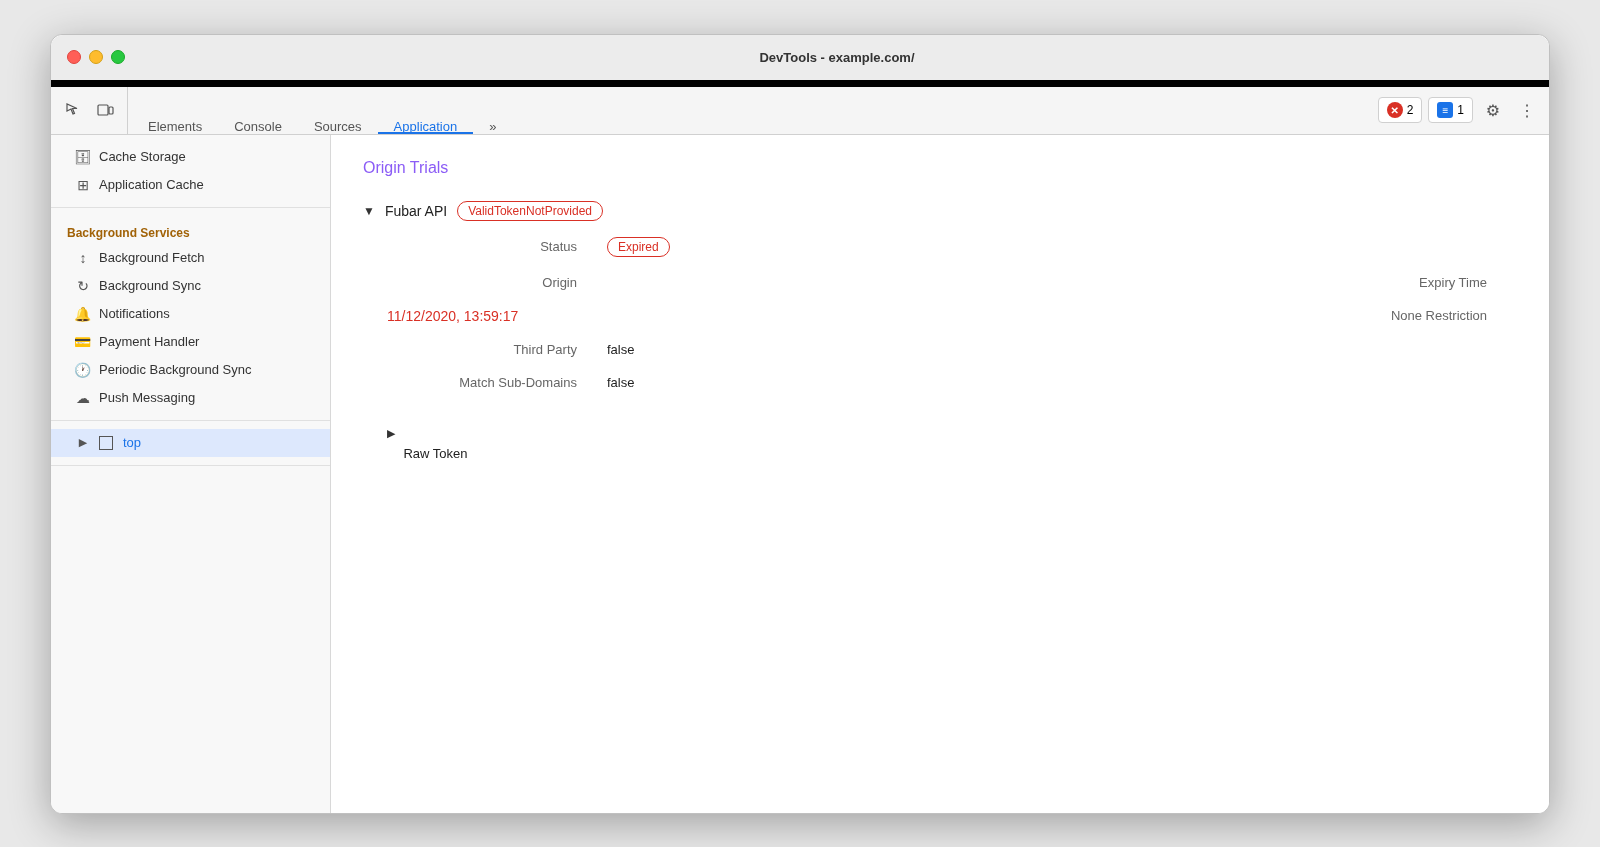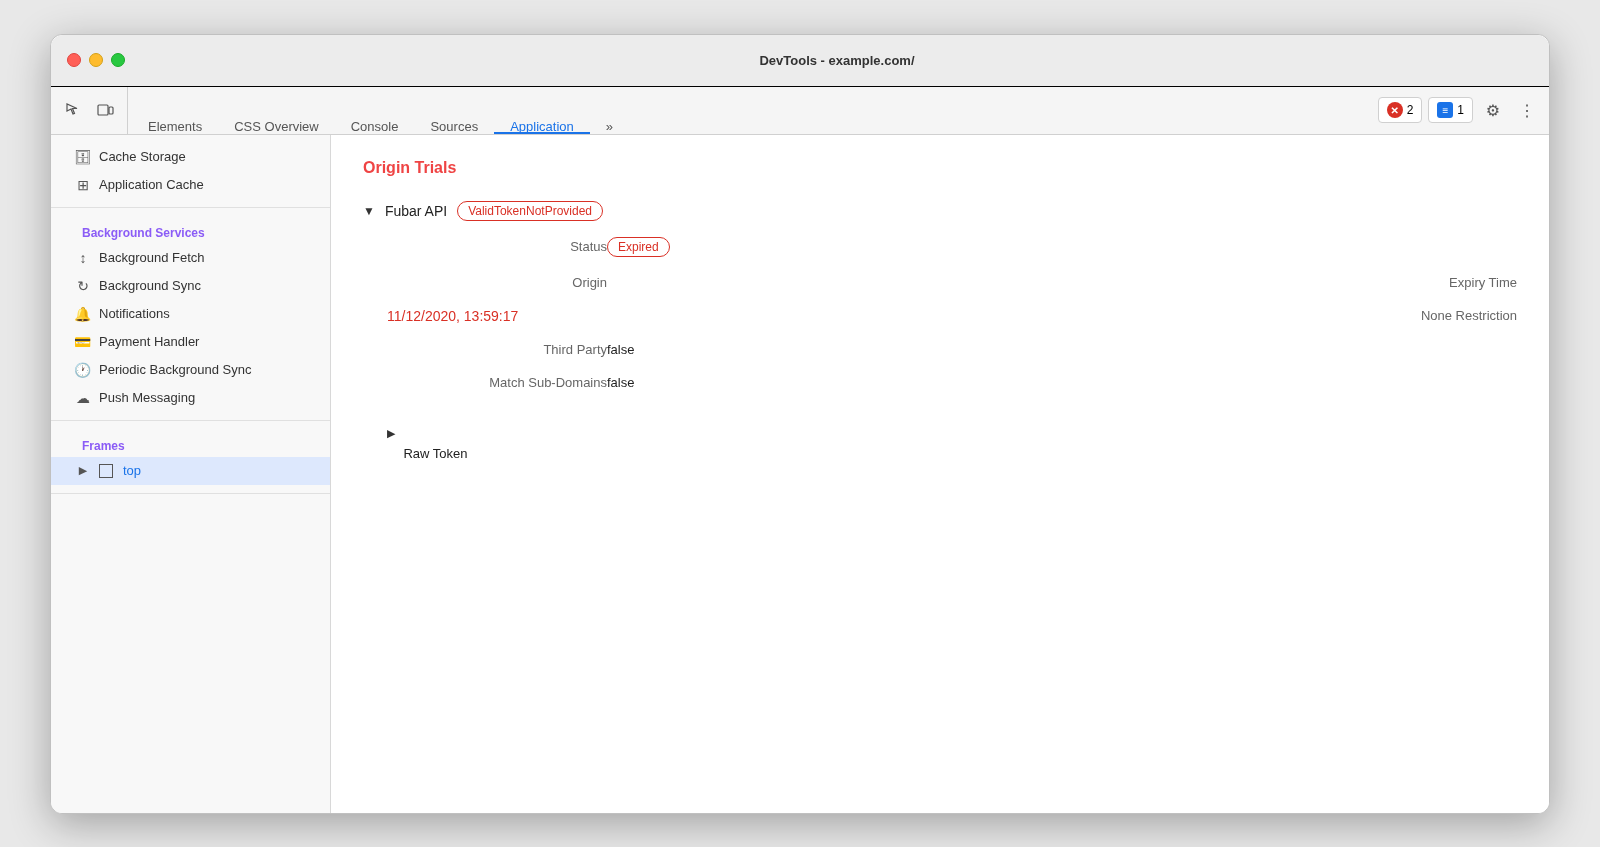--- a/index.html
+++ b/index.html
@@ -23,21 +23,21 @@
       overflow: hidden;
       border: 1px solid #c0c0c0;
     }
     
     .title-bar {
       height: 52px;
       background: #ececec;
       display: flex;
       align-items: center;
       padding: 0 16px;
-      border-bottom: 1px solid #000000;
+      border-bottom: 7px solid #000000;
       border-radius: 12px 12px 0 0;
       flex-shrink: 0;
     }
     .traffic-lights {
       display: flex;
       gap: 8px;
       margin-right: 16px;
     }
     .traffic-light {
       width: 14px;
@@ -190,44 +190,43 @@
       cursor: pointer;
       color: #333;
       font-size: 13px;
       gap: 8px;
     }
     .sidebar-item.active { background: #dde8fd; color: #1a73e8; }
     .sidebar-section-header {
       padding: 10px 16px 4px 16px;
       font-size: 12px;
       font-weight: 600;
-      color: #8b5cf6;
-      margin-left: 15px;
+      color: #a16207;
     }
     .sidebar-icon {
       width: 16px;
       height: 16px;
       flex-shrink: 0;
       display: flex;
       align-items: center;
       justify-content: center;
       color: #555;
       font-size: 14px;
     }
     
     .detail-panel {
       flex: 1;
       padding: 24px 32px;
       overflow-y: auto;
       background: #ffffff;
     }
     .detail-title {
       font-size: 16px;
-      font-weight: 700;
-      color: #ef4444;
+      font-weight: 400;
+      color: #8b5cf6;
       margin-bottom: 24px;
     }
     .api-section {
       margin-bottom: 16px;
     }
     .api-header {
       display: flex;
       align-items: center;
       gap: 10px;
       margin-bottom: 16px;
@@ -253,21 +252,21 @@
     .detail-grid {
       display: grid;
       grid-template-columns: 220px 1fr;
       row-gap: 18px;
       padding-left: 24px;
     }
     .detail-label {
       text-align: left;
       color: #666;
       font-size: 13px;
-      padding-right: 0;
+      padding-right: 30px;
       display: flex;
       align-items: center;
       justify-content: flex-end;
     }
     .detail-value {
       font-size: 13px;
       color: #222;
       display: flex;
       align-items: flex-start;
     }
@@ -328,23 +327,20 @@
           <rect x="2" y="4" width="10" height="10" rx="1" stroke="#555" stroke-width="1.2" fill="none"></rect>
           <rect x="13" y="6" width="4" height="7" rx="1" stroke="#555" stroke-width="1.2" fill="none"></rect>
         </svg>
       </div>
     </div>
     <div class="toolbar-tabs">
       <div class="toolbar-tab">
         <span>Elements</span>
       </div>
       <div class="toolbar-tab">
-        <span>CSS Overview</span>
-      </div>
-      <div class="toolbar-tab">
         <span>Console</span>
       </div>
       <div class="toolbar-tab">
         <span>Sources</span>
       </div>
       <div class="toolbar-tab active">
         <span>Application</span>
       </div>
       <div class="toolbar-tab">
         <span>»</span>
@@ -401,21 +397,20 @@
           <span class="sidebar-icon">🕐</span>
           <span>Periodic Background Sync</span>
         </div>
         <div class="sidebar-item">
           <span class="sidebar-icon">☁</span>
           <span>Push Messaging</span>
         </div>
       </div>
 
       <div class="sidebar-section">
-        <div class="sidebar-section-header">Frames</div>
         <div class="sidebar-item active">
           <span class="sidebar-icon" style="font-size:11px;">▶</span>
           <span style="display:inline-block;width:14px;height:14px;border:1.5px solid #555;margin-right:2px;"></span>
           <span>top</span>
         </div>
       </div>
     </div>
 
     <div class="detail-panel">
       <div class="detail-title">Origin Trials</div>

